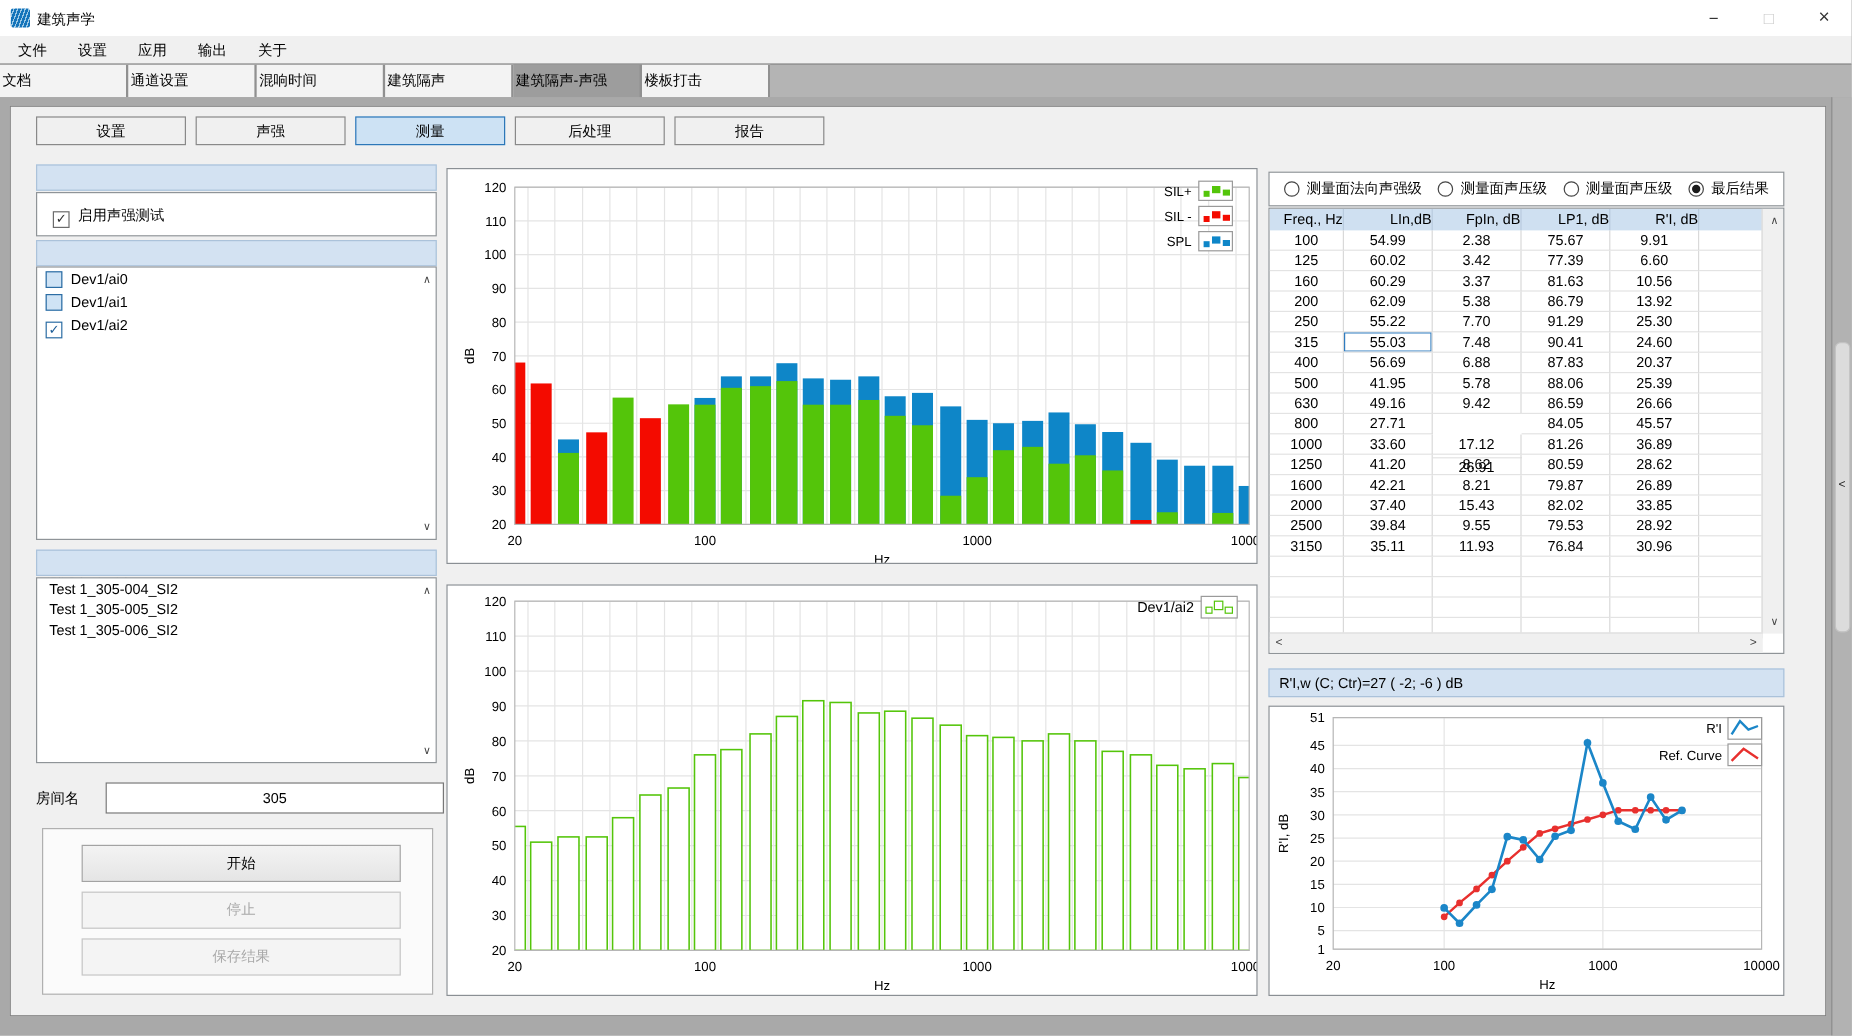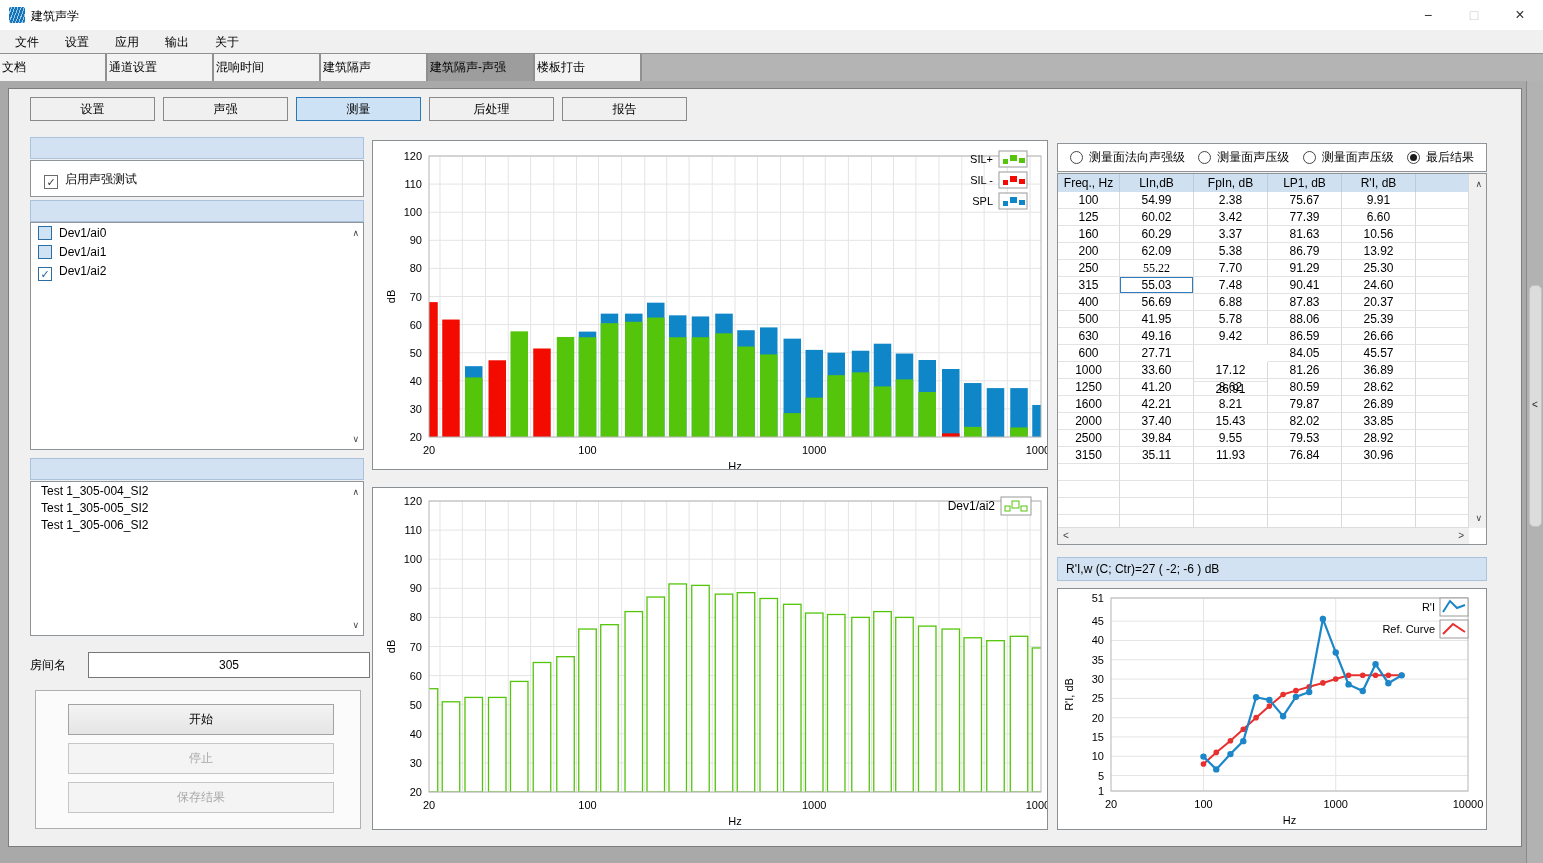--- a/index.html
+++ b/index.html
@@ -50,21 +50,21 @@
   .chart-panel svg{position:absolute;left:0;top:0;}
   svg text{font-family:"Liberation Sans",sans-serif;}
   
   .radio-row{position:absolute;background:#fff;border:1px solid #8f9498;box-sizing:border-box;display:flex;
              align-items:center;justify-content:space-between;padding:0 12px 0 12px;}
   .radio-item{display:flex;align-items:center;gap:6px;}
   .radio{width:13px;height:13px;border:1px solid #454545;border-radius:50%;box-sizing:border-box;position:relative;background:#fff;flex:none;}
   .radio.on::after{content:"";position:absolute;left:2px;top:2px;right:2px;bottom:2px;background:#1a1a1a;border-radius:50%;}
   .table{position:absolute;background:#fff;border:1px solid #8f9498;box-sizing:border-box;overflow:hidden;}
   .thead{display:flex;background:#cfe0f1;height:18px;}
-  .th{text-align:center;line-height:18px;border-right:1px solid #b9cbde;box-sizing:border-box;flex:none;}
+  .th{text-align:right;line-height:18px;border-right:1px solid #b9cbde;box-sizing:border-box;flex:none;}
   .trow{display:flex;height:17px;}
   .td{text-align:center;line-height:17px;border-right:1px solid #d9d9d9;border-bottom:1px solid #e3e3e3;box-sizing:border-box;flex:none;}
   .td.sel{box-shadow:inset 0 0 0 1px #2f7cc0;}
   .tbl-vscroll{position:absolute;top:0;right:0;width:17px;bottom:16px;background:#f0f0f0;border-left:1px solid #dcdcdc;}
   .tbl-hscroll{position:absolute;left:0;right:17px;bottom:0;height:16px;background:#f0f0f0;border-top:1px solid #dcdcdc;}
   .tbl-hscroll .sarr{font-size:10px;top:2px;}
   .tbl-hscroll .sl{left:5px;right:auto;position:absolute;}
   .tbl-hscroll .sr{right:5px;position:absolute;}
   .result-hd{position:absolute;background:#d3e2f2;border:1px solid #abc2da;box-sizing:border-box;padding:4px 0 0 8px;}
   
@@ -405,21 +405,21 @@
           <div class="trow">
             <span class="td" style="width: 62px;">200</span>
             <span class="td" style="width: 74px;">62.09</span>
             <span class="td" style="width: 74px;">5.38</span>
             <span class="td" style="width: 74px;">86.79</span>
             <span class="td" style="width: 74px;">13.92</span>
             <span class="td" style="width: 53px;"></span>
           </div>
           <div class="trow">
             <span class="td" style="width: 62px;">250</span>
-            <span class="td" style="width: 74px; font-family: Liberation Serif, serif;">55.22</span>
+            <span class="td" style="width: 74px;">55.22</span>
             <span class="td" style="width: 74px;">7.70</span>
             <span class="td" style="width: 74px;">91.29</span>
             <span class="td" style="width: 74px;">25.30</span>
             <span class="td" style="width: 53px;"></span>
           </div>
           <div class="trow">
             <span class="td" style="width: 62px;">315</span>
             <span class="td sel" style="width: 74px;">55.03</span>
             <span class="td" style="width: 74px;">7.48</span>
             <span class="td" style="width: 74px;">90.41</span>
@@ -444,21 +444,21 @@
           </div>
           <div class="trow">
             <span class="td" style="width: 62px;">630</span>
             <span class="td" style="width: 74px;">49.16</span>
             <span class="td" style="width: 74px;">9.42</span>
             <span class="td" style="width: 74px;">86.59</span>
             <span class="td" style="width: 74px;">26.66</span>
             <span class="td" style="width: 53px;"></span>
           </div>
           <div class="trow">
-            <span class="td" style="width: 62px;">600</span>
+            <span class="td" style="width: 62px;">800</span>
             <span class="td" style="width: 74px;">27.71</span>
             <span class="td" style="width: 74px; margin-top: 36px;">26.91</span>
             <span class="td" style="width: 74px;">84.05</span>
             <span class="td" style="width: 74px;">45.57</span>
             <span class="td" style="width: 53px;"></span>
           </div>
           <div class="trow">
             <span class="td" style="width: 62px;">1000</span>
             <span class="td" style="width: 74px;">33.60</span>
             <span class="td" style="width: 74px;">17.12</span>

